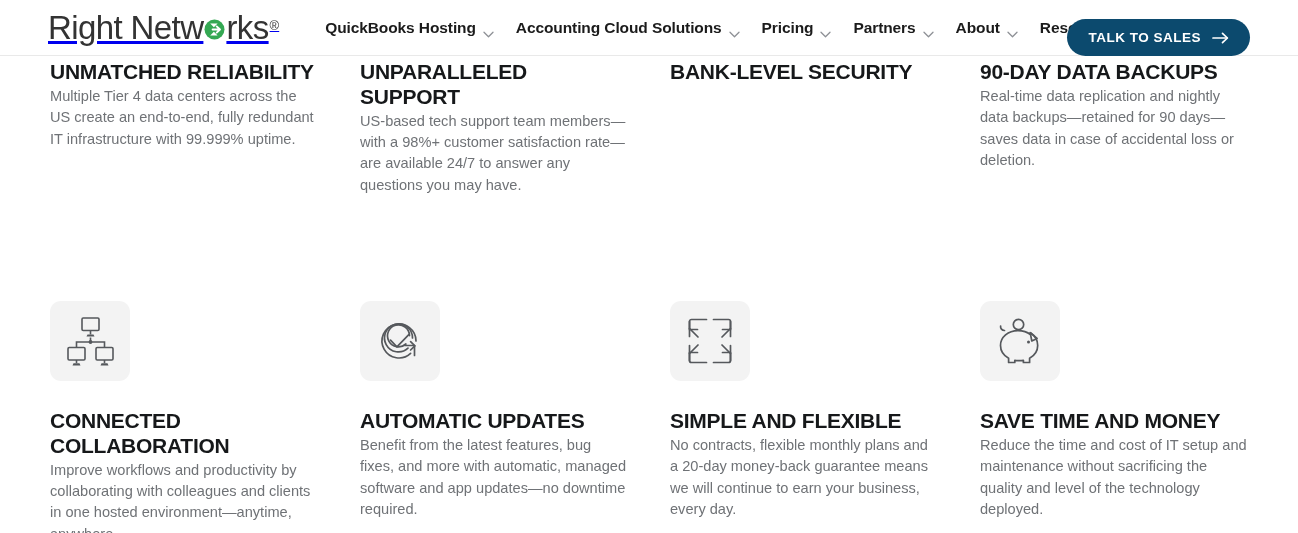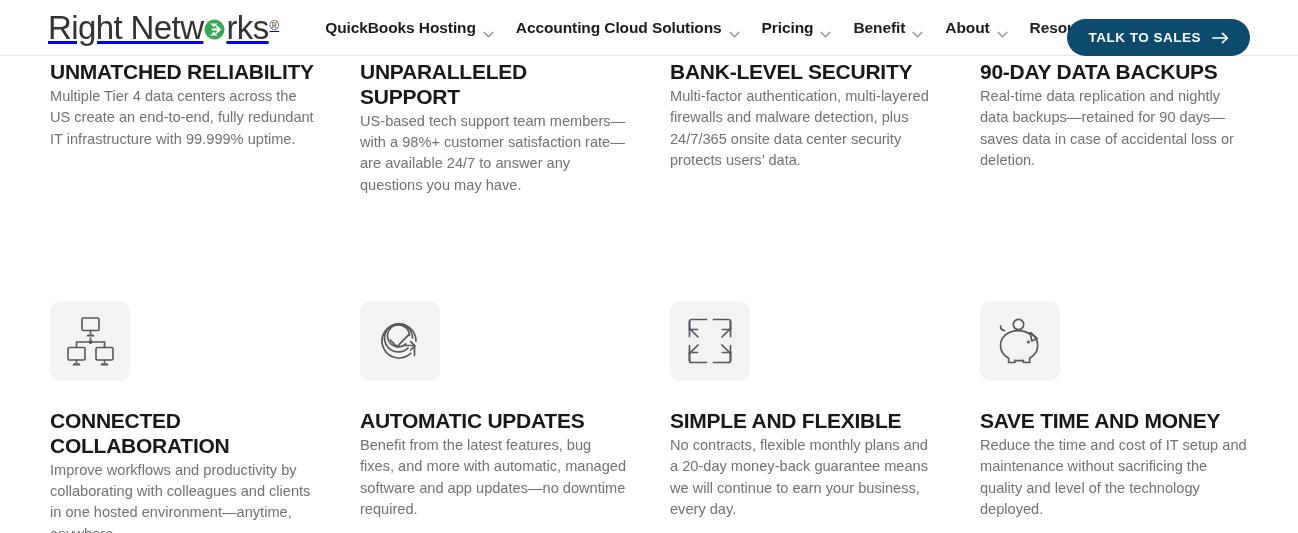--- a/index.html
+++ b/index.html
@@ -162,21 +162,20 @@
 
   <div class="feature-card">
     <div class="icon-tile"></div>
     <div class="feature-title">UNPARALLELED SUPPORT</div>
     <div class="feature-desc">US-based tech support team members—with a 98%+ customer satisfaction rate—are available 24/7 to answer any questions you may have.</div>
   </div>
 
   <div class="feature-card">
     <div class="icon-tile"></div>
     <div class="feature-title">BANK-LEVEL SECURITY</div>
-    <div class="feature-desc">Multi-factor authentication, multi-layered firewalls and malware detection, plus 24/7/365 onsite data center security protects users’ data.</div>
   </div>
 
   <div class="feature-card">
     <div class="icon-tile"></div>
     <div class="feature-title">90-DAY DATA BACKUPS</div>
     <div class="feature-desc">Real-time data replication and nightly data backups—retained for 90 days—saves data in case of accidental loss or deletion.</div>
   </div>
 
 </div>
 
@@ -298,21 +297,21 @@
     <div class="nav-item">
       <span class="nav-label">Pricing</span>
       <span class="chev">
         <svg width="11" height="7" viewBox="0 0 11 7" fill="none" stroke="#8e9196" stroke-width="1.3" stroke-linecap="round" stroke-linejoin="round">
             <path d="M1 1.3l4.5 4.4L10 1.3"></path>
           </svg>
       </span>
     </div>
 
     <div class="nav-item">
-      <span class="nav-label">Benefit</span>
+      <span class="nav-label">Partners</span>
       <span class="chev">
         <svg width="11" height="7" viewBox="0 0 11 7" fill="none" stroke="#8e9196" stroke-width="1.3" stroke-linecap="round" stroke-linejoin="round">
             <path d="M1 1.3l4.5 4.4L10 1.3"></path>
           </svg>
       </span>
     </div>
 
     <div class="nav-item">
       <span class="nav-label">About</span>
       <span class="chev">

